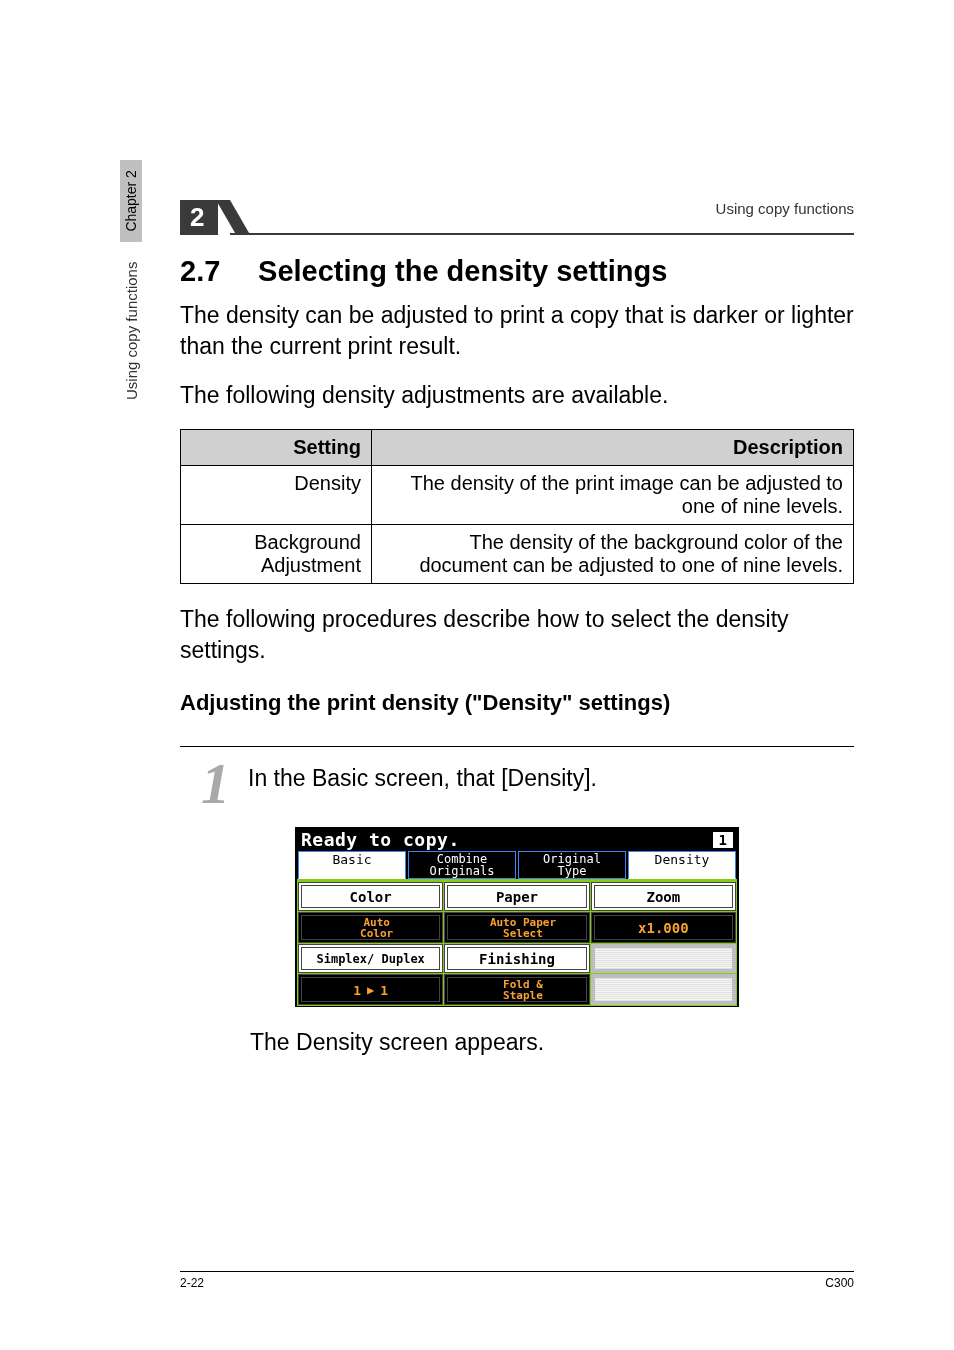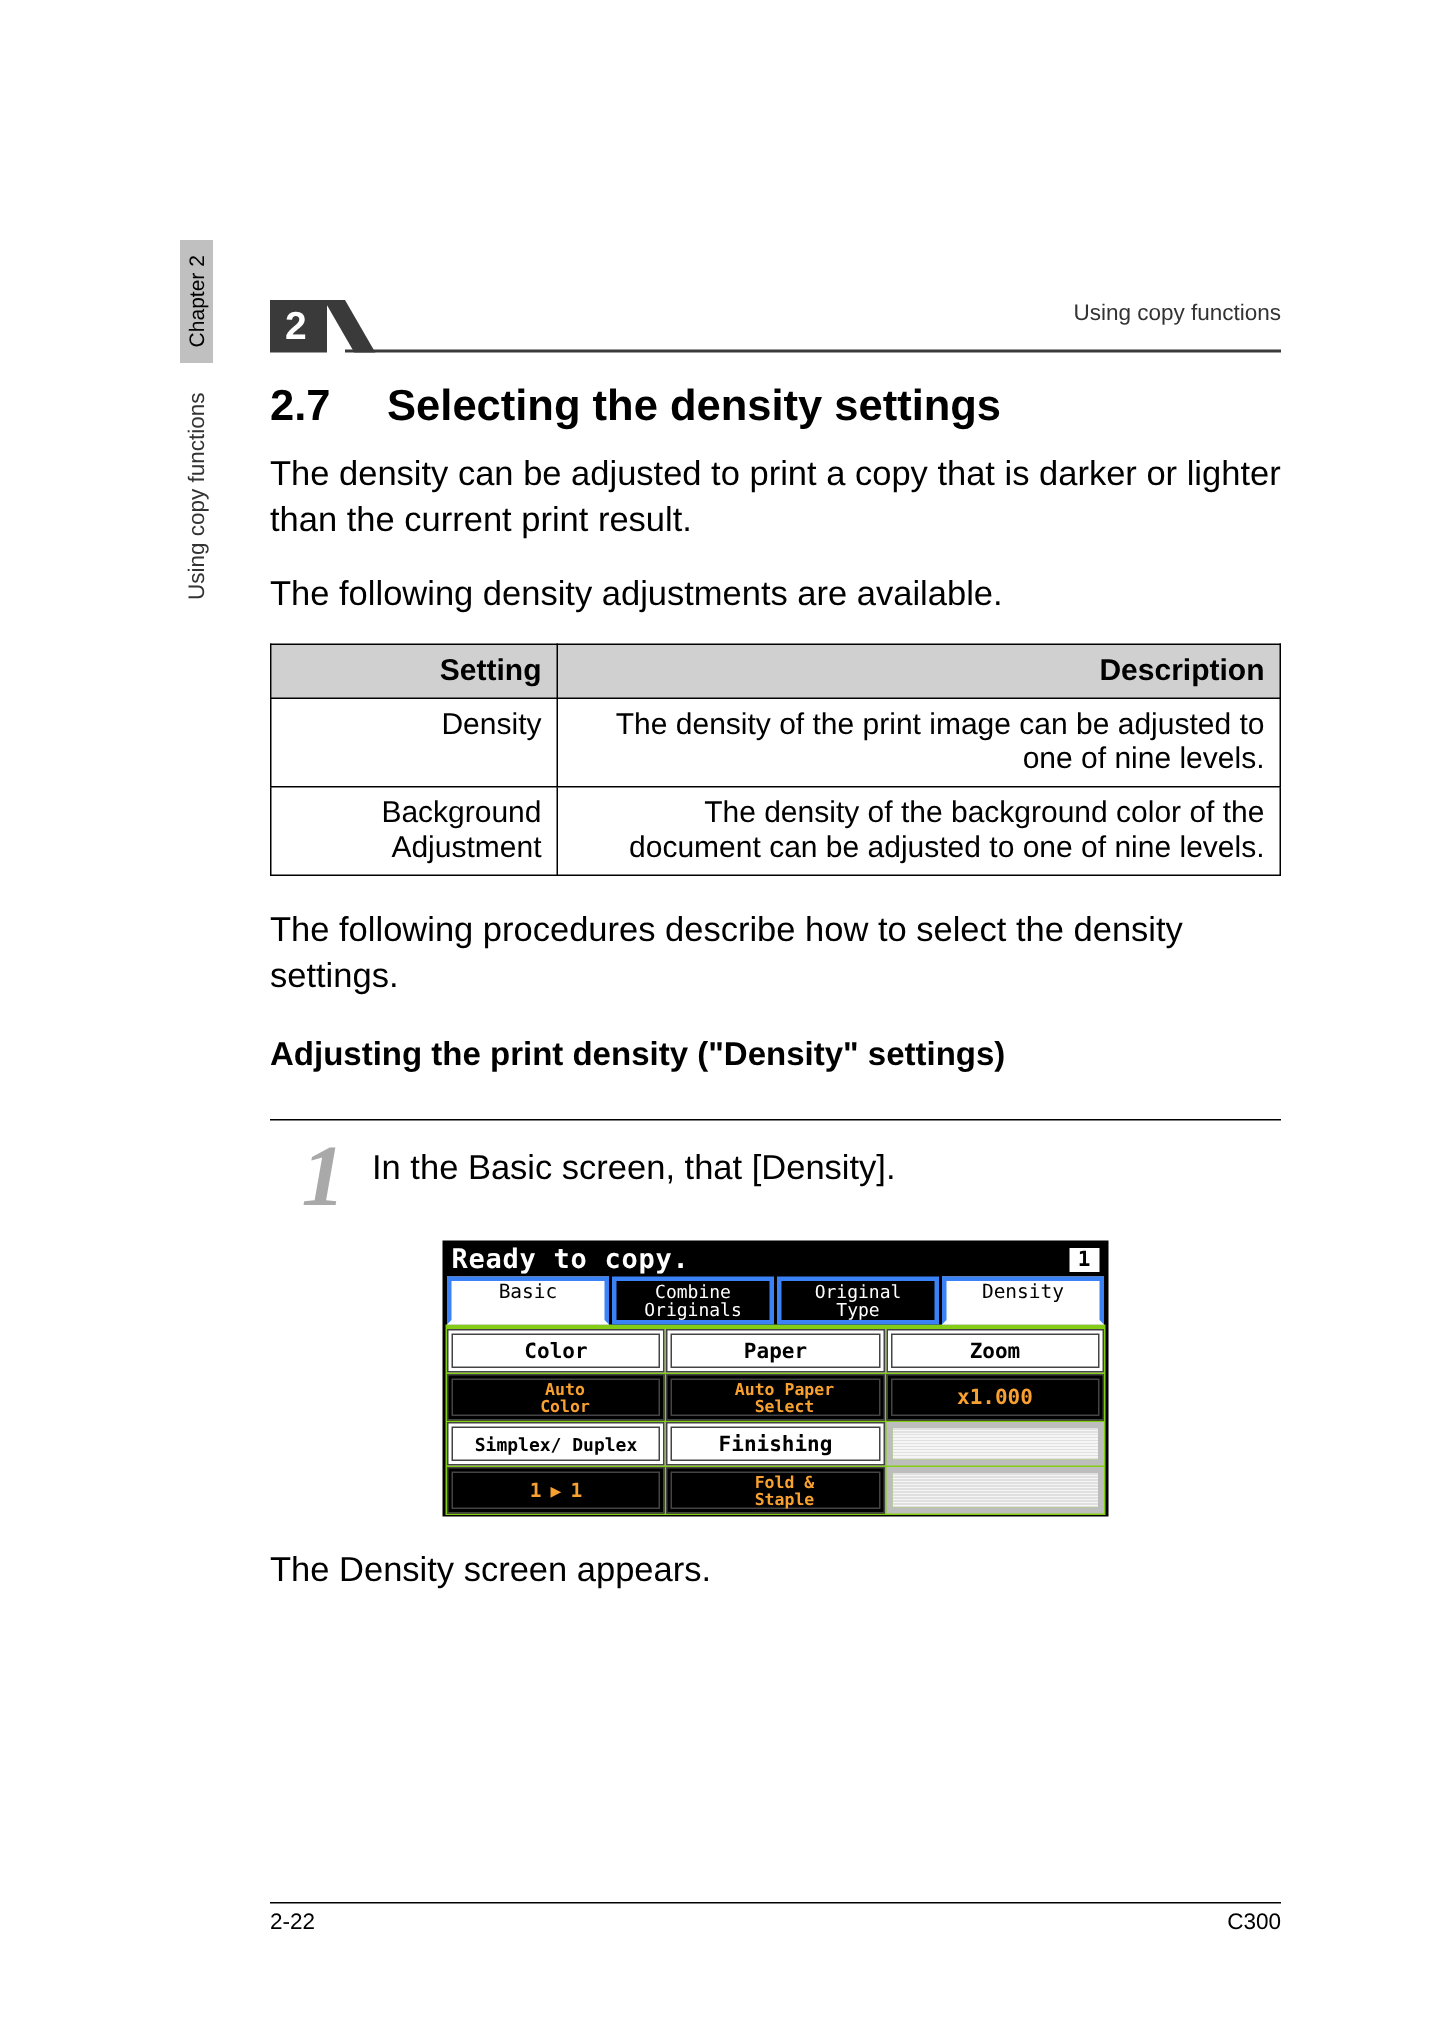--- a/index.html
+++ b/index.html
@@ -166,21 +166,21 @@
     padding: 0 6px;
   }
   .lcd-tabs {
     display: flex;
     background: #000;
     color: #fff;
     font-size: 13px;
     line-height: 1;
   }
   .lcd-tab {
-    border: 3px solid #3b82f6;
+    border: 1px solid #3b82f6;
     padding: 1px 3px;
     margin: 1px 1px 0 1px;
     text-align: center;
     white-space: pre-line;
     flex: 1;
   }
   .lcd-tab.active {
     background: #fff;
     color: #000;
     border-bottom-color: #fff;
@@ -241,21 +241,21 @@
   .lcd-arrowline .accent { color: #f8a030; }
   .arrow { font-size: 12px; }
   .footer {
     position: absolute;
     bottom: 60px;
     left: 180px;
     right: 100px;
     border-top: 1px solid #000;
     display: flex;
     justify-content: space-between;
-    font-size: 15px;
+    font-size: 12px;
     padding-top: 4px;
   }
 </style>
 </head>
 <body>
 
 <div class="page">
 
   <span class="running-header">Using copy functions</span>
 
@@ -351,19 +351,19 @@
         </div>
         <div class="lcd-cell dark lcd-twoline">
             <span class="accent lcd-sub">Fold &amp;
 Staple</span>
           </div>
         <div class="lcd-cell empty"></div>
       </div>
     </div>
   </div>
 
-  <p class="body" style="">The Density screen appears.</p>
+  <p class="body" style="margin-left:70px">The Density screen appears.</p>
 
   <div class="footer">
     <span>2-22</span>
     <span>C300</span>
   </div>
 </div>
 
 </body></html>

